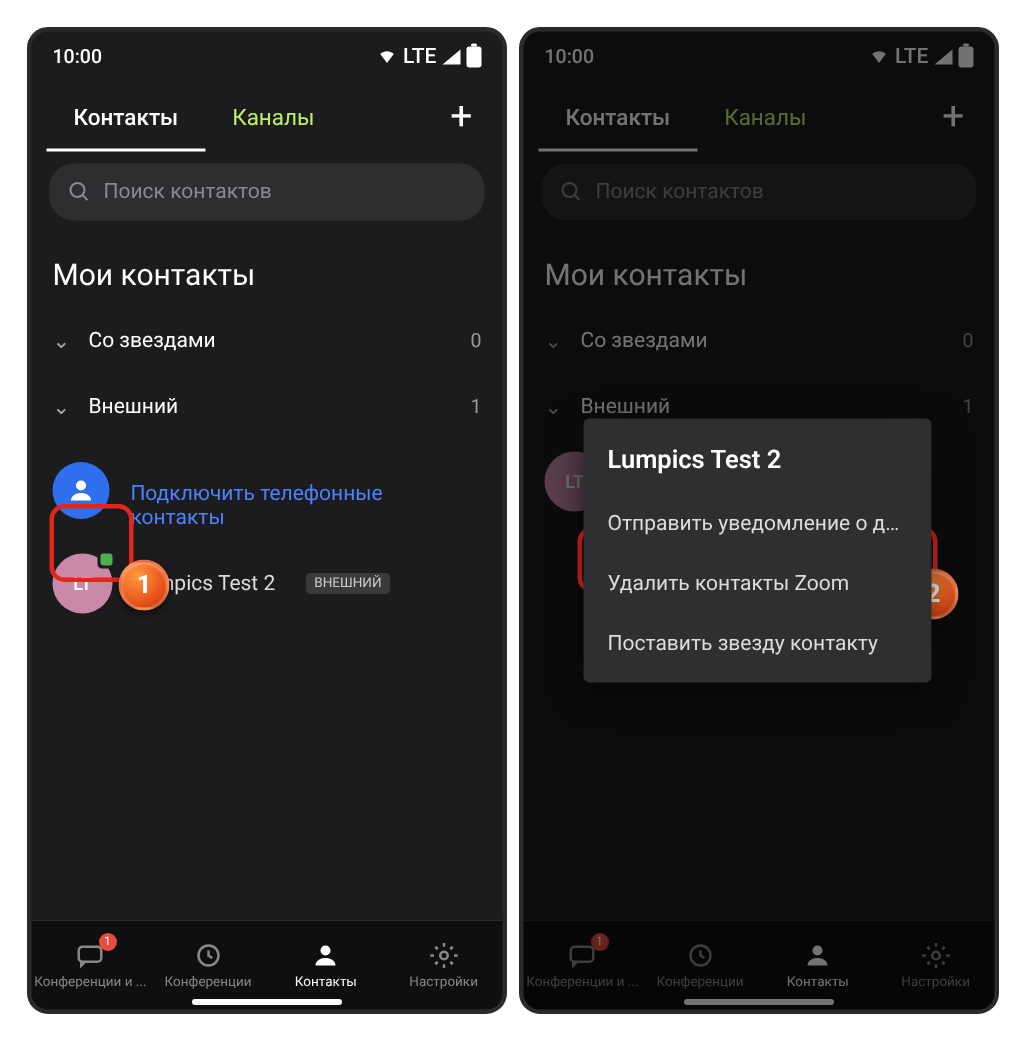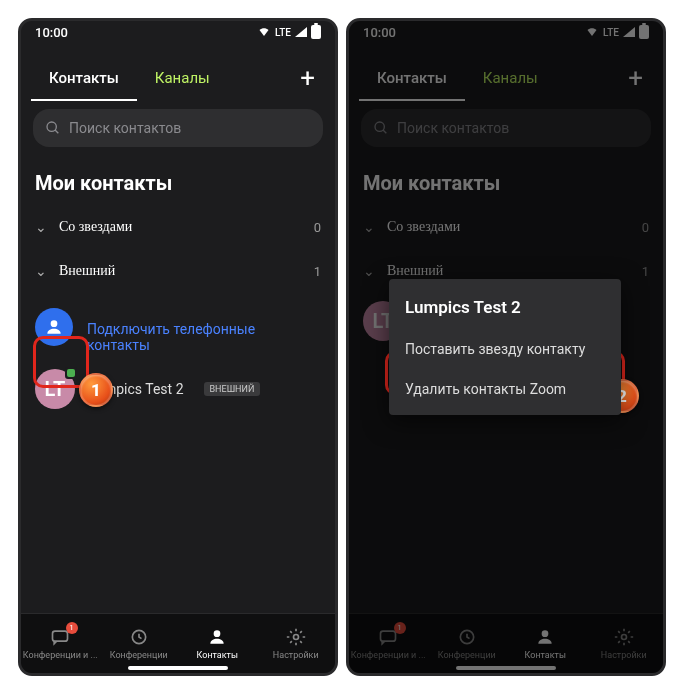--- a/index.html
+++ b/index.html
@@ -5,38 +5,38 @@
   * { box-sizing: border-box; margin: 0; padding: 0; font-family: -apple-system, Roboto, Arial, sans-serif; }
   body { background: #fff; width: 683px; height: 697px; position: relative; }
   .phone {
     position: absolute; width: 320px; height: 658px;
     background: #1c1c1e; border-radius: 14px; border: 3px solid #2a2a2c;
     overflow: hidden; color: #fff;
   }
   .phone.left { left: 18px; top: 18px; }
   .phone.right { left: 346px; top: 18px; }
   .dim-overlay { position:absolute; inset:0; background:rgba(0,0,0,0.55); pointer-events:none; z-index:5; }
-  .statusbar { height: 34px; display:flex; align-items:flex-start; justify-content:space-between; padding:4px 14px; font-size:13px; font-weight:500;}
-  .status-icons { display:flex; gap:4px; align-items:center; font-size:10px;}
+  .statusbar { height: 34px; display:flex; align-items:center; justify-content:space-between; padding:4px 14px; font-size:13px; font-weight:500;}
+  .status-icons { display:flex; gap:4px; align-items:center; font-size:14px;}
   .tabsrow { display:flex; align-items:center; height:46px; padding:0 10px; }
   .tab { flex:0 0 auto; padding:0 18px; height:46px; line-height:46px; font-size:15px; color:#bef264;}
   .tab.active { color:#fff; border-bottom:2px solid #fff; font-weight:500;}
   .tab.spacer { flex:1; }
   .plus { font-size:26px; padding:0 10px; color:#fff; }
   .searchbar { margin:8px 12px; height:38px; background:#2e2e30; border-radius:16px; display:flex; align-items:center; padding:0 12px; color:#8a8a8e; font-size:14px; gap:8px;}
-  .section-title { font-size:20px; font-weight:700; padding:16px 14px 10px;}
+  .section-title { font-size:20px; font-weight:400; padding:16px 14px 10px;}
   .group { display:flex; align-items:center; height:44px; padding:0 14px; font-size:14px;}
   .group .chev { width:18px; color:#aaa;}
-  .group .gname { flex:1; padding-left:6px;font-family:Liberation Serif, serif;}
+  .group .gname { flex:1; padding-left:6px;}
   .group .count { color:#999; font-size:13px;}
   .connect-row { display:flex; align-items:center; gap:14px; padding:8px 14px; }
   .connect-icon { width:38px; height:38px; border-radius:19px; background:#2f6fed; display:flex; align-items:center; justify-content:center;}
   .connect-text { color:#4a82ff; font-size:14px;margin-top:20px;}
   .contact-row { display:flex; align-items:center; gap:14px; padding:8px 14px; position:relative;}
-  .avatar { width:40px; height:40px; border-radius:20px; background:#c88aa8; display:flex; align-items:center; justify-content:center; font-size:20px; font-weight:600; color:#fff; position:relative;}
+  .avatar { width:40px; height:40px; border-radius:20px; background:#c88aa8; display:flex; align-items:center; justify-content:center; font-size:12px; font-weight:600; color:#fff; position:relative;}
   .avail-dot { position:absolute; top:-2px; right:-2px; width:12px; height:12px; border-radius:3px; background:#1c1c1e; border:2px solid #1c1c1e;}
   .avail-dot::after { content:""; display:block; width:8px; height:8px; background:#4caf50; border-radius:2px;}
   .contact-name { font-size:14px; color:#ddd;}
   .badge { font-size:9px; padding:2px 6px; background:#3a3a3c; border-radius:3px; margin-left:6px; color:#ccc;}
   .bottomnav { position:absolute; bottom:0; left:0; right:0; height:60px; background:#0f0f10; display:flex; border-top:1px solid #2a2a2c;}
   .navitem { flex:1; display:flex; flex-direction:column; align-items:center; justify-content:center; gap:3px; font-size:9px; color:#888; position:relative;}
   .navitem.active { color:#fff;}
   .navitem svg { width:20px; height:20px;}
   .reddot { position:absolute; top:8px; right:22px; width:12px; height:12px; border-radius:6px; background:#e74c3c; font-size:8px; line-height:12px; text-align:center; color:#fff;}
   .homebar { position:absolute; bottom:3px; left:50%; transform:translateX(-50%); width:100px; height:4px; background:#fff; border-radius:2px;}
@@ -221,21 +221,22 @@
         </svg>
       <span>Настройки</span>
     </div>
   </div>
   <div class="homebar"></div>
 
   <div class="dim-overlay"></div>
 
   <div class="context-menu" style="left:40px; top:258px;">
     <div class="ctx-title">Lumpics Test 2</div>
+    <div class="ctx-item">Отправить уведомление о дос...</div>
+    <div class="ctx-item">Удалить контакты Zoom</div>
     <div class="ctx-item">Поставить звезду контакту</div>
-    <div class="ctx-item">Удалить контакты Zoom</div>
   </div>
 
   <div class="highlight-red" style="left:36px; top:330px; width:240px; height:44px;"></div>
   <div class="callout" style="left:256px; top:358px;">
       <span>2</span>
     </div>
 </div>
 
 </body></html>

